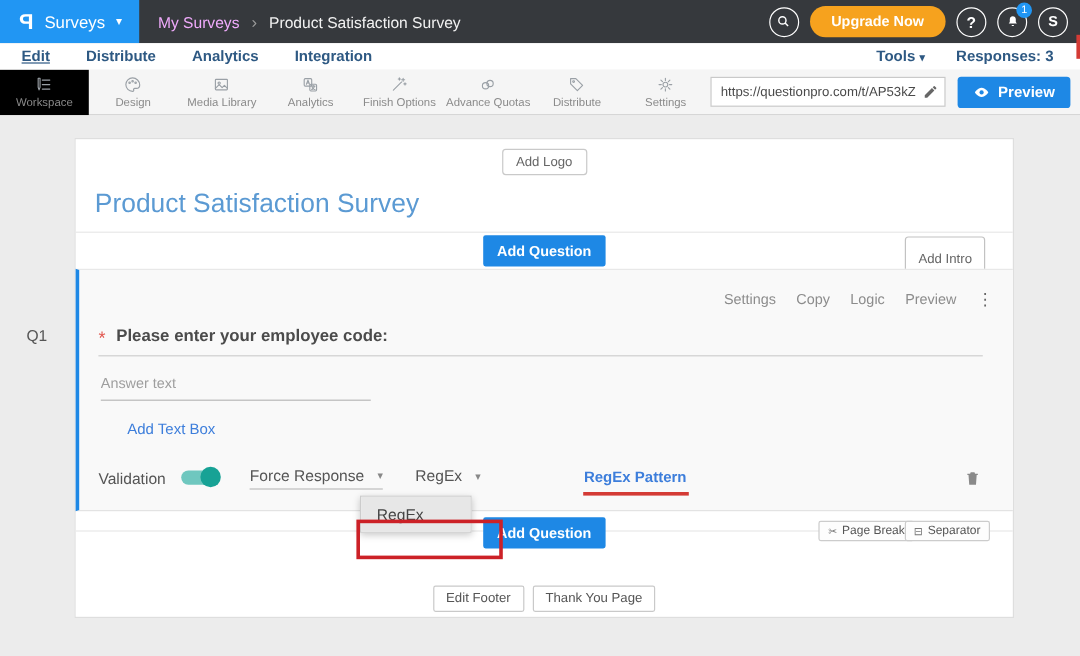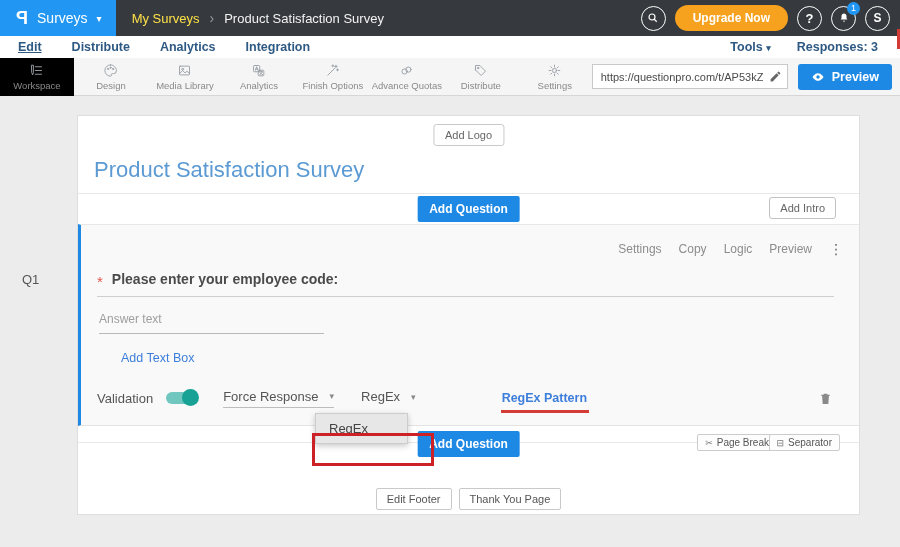--- a/index.html
+++ b/index.html
@@ -6,21 +6,21 @@
   html,body { width:900px; height:547px; overflow:hidden; background:#ececec;
     font-family:"Liberation Sans", sans-serif; position:relative; }
 
   
   .topbar { height:36px; background:#36393d; display:flex; align-items:center; position:relative; }
   .brand { background:#2196f3; height:36px; display:flex; align-items:center; padding:0 14px 0 16px; gap:9px; cursor:pointer; }
   .brand .logo { color:#fff; font-weight:bold; font-size:18px; transform:scaleX(-1); display:inline-block; }
   .brand .brand-label { color:#fff; font-size:14px; }
   .brand .caret { color:#fff; font-size:10px; }
   .breadcrumb { margin-left:16px; display:flex; align-items:center; gap:10px; font-size:13px; }
-  .bc-parent { color:#fde047; cursor:pointer; }
+  .bc-parent { color:#f0abfc; cursor:pointer; }
   .bc-sep { color:#9a9a9a; font-size:14px; }
   .bc-current { color:#f2f2f2; }
   .topbar-right { margin-left:auto; display:flex; align-items:center; gap:9px; padding-right:10px; }
   .circle-btn { width:25px; height:25px; border:1.5px solid #fff; border-radius:50%;
     display:flex; align-items:center; justify-content:center; color:#fff; font-size:13px; cursor:pointer; flex:none; }
   .circle-btn.help span { font-weight:bold; font-size:13px; }
   .upgrade { background:#f6a21e; color:#fff; font-weight:bold; font-size:12px;
     padding:6px 18px; border-radius:14px; border:none; cursor:pointer; }
   .bell-wrap { position:relative; }
   .badge { position:absolute; top:-4px; right:-4px; background:#2196f3; color:#fff; font-size:9px;
@@ -50,33 +50,33 @@
     font-size:11px; color:#4a4a4a; padding:0 24px 0 8px; font-family:"Liberation Sans",sans-serif; }
   .url-pencil { position:absolute; right:6px; top:6px; width:13px; height:13px; cursor:pointer; }
   .preview-btn { background:#1e88e5; color:#fff; font-size:12.5px; font-weight:bold; height:26px;
     padding:0 13px; border-radius:3px; display:flex; align-items:center; gap:7px; border:none; cursor:pointer; }
   .preview-btn svg { width:14px; height:14px; }
 
   
   .main { position:relative; height:451px; background:#ececec; }
   .q-id { position:absolute; left:22px; top:176px; font-size:13px; color:#555; }
   .card { position:absolute; left:62px; top:19px; width:783px; height:400px;
-    background:#fff; border:1px solid #dedede;margin-left:15px; }
+    background:#fff; border:1px solid #dedede; }
 
   .add-logo { position:absolute; top:8px; left:50%; transform:translateX(-50%);
     font-size:11px; color:#666; padding:4px 11px; border:1px solid #c9c9c9; border-radius:3px;
     background:#fff; cursor:pointer; }
   .survey-title { position:absolute; top:41px; left:16px; font-size:22px; font-weight:normal; color:#5b9ad3; }
   .divider { position:absolute; left:0; right:0; border-top:1px solid #e8e8e8; }
   .d1 { top:77px; }
   .add-q { background:#1e88e5; color:#fff; font-size:12px; font-weight:bold; border:none;
     border-radius:2px; padding:6px 12px; cursor:pointer; }
   .add-q.top { position:absolute; top:80px; left:50%; transform:translateX(-50%); }
   .add-intro { position:absolute; top:81px; right:23px; font-size:11px; color:#666;
-    padding:4px 10px; border:1px solid #c2c2c2; border-radius:3px; background:#fff; cursor:pointer; }
+    padding:12px 10px; border:1px solid #c2c2c2; border-radius:3px; background:#fff; cursor:pointer; }
 
   
   .q-block { position:absolute; top:108px; left:0; right:0; height:202px; background:#f9f9f9;
     border-top:1px solid #e8e8e8; border-bottom:1px solid #e3e3e3; border-left:3px solid #1e88e5; }
   .q-actions { position:absolute; top:16px; right:16px; display:flex; align-items:center; gap:17px;
     font-size:12px; color:#8c8c8c; }
   .q-actions span { cursor:pointer; }
   .q-actions .kebab { color:#666; font-size:14px; letter-spacing:0; }
   .q-text-row { position:absolute; top:46px; left:16px; display:flex; align-items:baseline; gap:9px; }
   .req { color:#e1574f; font-size:15px; line-height:10px; position:relative; top:3px; }

